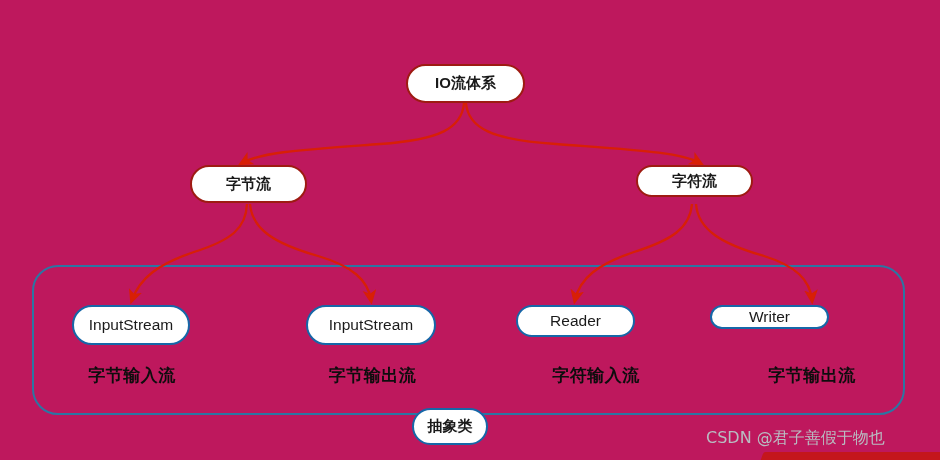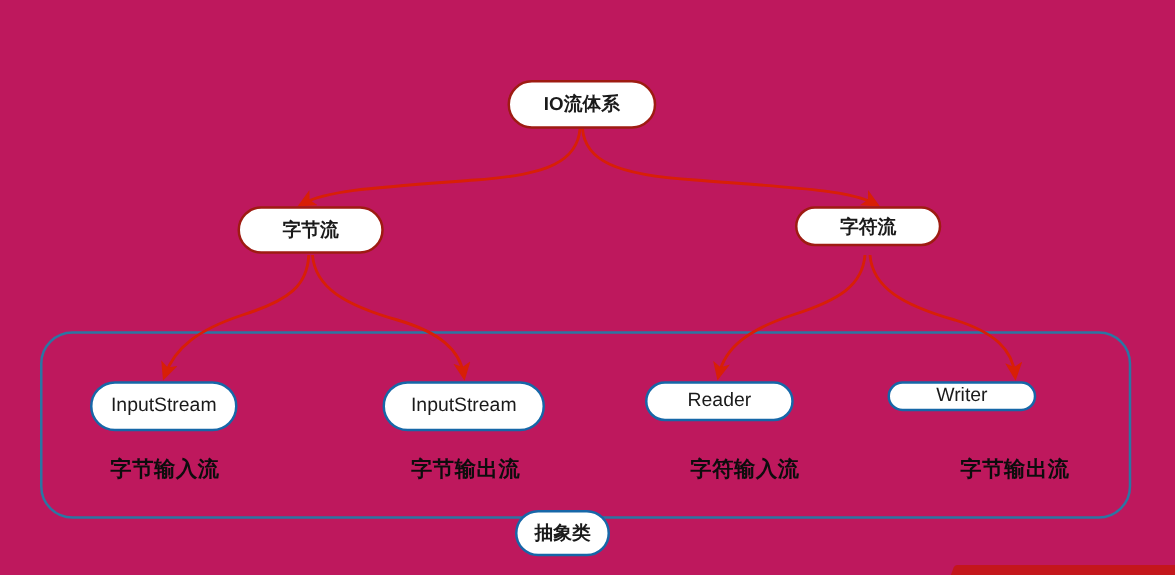--- a/index.html
+++ b/index.html
@@ -159,15 +159,16 @@
   <div class="node node-blue" id="node-reader">Reader</div>
   <div class="node node-blue" id="node-writer">Writer</div>
 
   <div class="caption" id="caption-inputstream">字节输入流</div>
   <div class="caption" id="caption-outputstream">字节输出流</div>
   <div class="caption" id="caption-reader">字符输入流</div>
   <div class="caption" id="caption-writer">字节输出流</div>
 
   <div class="node node-abstract" id="node-abstract">抽象类</div>
 
+  <div id="watermark">CSDN @君子善假于物也</div>
   <div id="watermark-banner"></div>
 
 </div>
 
 </body></html>

